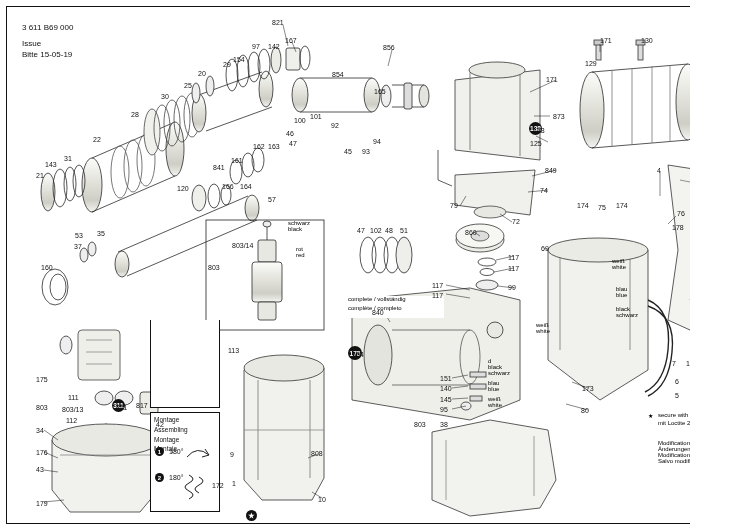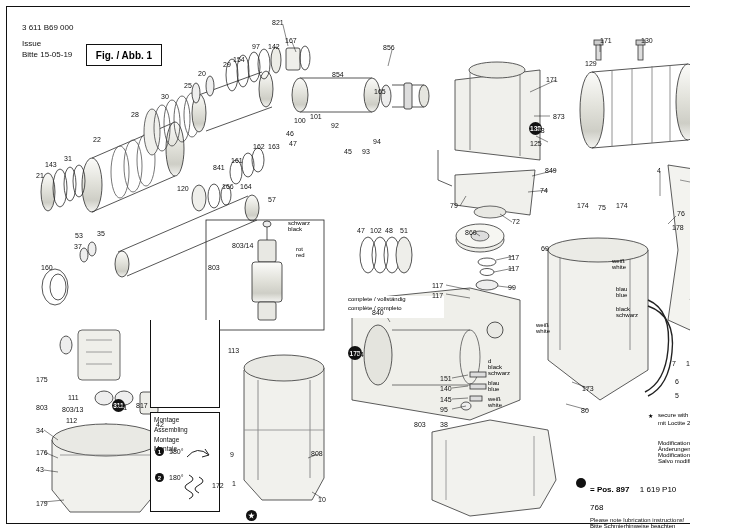--- a/index.html
+++ b/index.html
@@ -21,23 +21,20 @@
 <body>
 
 <div id="sheet">
   <div class="frame"></div>
 
   <div class="hdr">
     <div>3 611 B69 000</div>
     <div style="margin-top:4px;"><span>Issue</span></div>
     <div><span>Bitte</span>&nbsp;<span>15-05-19</span></div>
   </div>
-  <div class="figbox">
-      <span>Fig. / Abb. 1</span>
-    </div>
 
   <svg width="750" height="530">
     <defs>
       <linearGradient id="gmet" x1="0" y1="0" x2="0" y2="1">
         <stop offset="0%" stop-color="#fcfcfa"></stop>
         <stop offset="45%" stop-color="#e2e2db"></stop>
         <stop offset="78%" stop-color="#cecec6"></stop>
         <stop offset="100%" stop-color="#f4f4f1"></stop>
       </linearGradient>
       <linearGradient id="gmet2" x1="0" y1="0" x2="1" y2="0">
@@ -333,27 +330,20 @@
     <div class="t6" style="margin-top:2px;">mit Loctite 222 sichern</div>
   </div>
 
   <div style="position:absolute;left:658px;top:440px;width:84px;">
     <div class="t6">Modifications reserved</div>
     <div class="t6">Änderungen vorbehalten</div>
     <div class="t6">Modifications reservées</div>
     <div class="t6">Salvo modificaciones</div>
   </div>
 
-  <div style="position:absolute;left:590px;top:478px;">
-    <div style="position:absolute;left:-14px;top:0;width:10px;height:10px;border-radius:50%;background:#111;"></div>
-    <div class="t8 tb" style="position:relative;display:inline-block;">= Pos. 897</div>
-    <span class="t8" style="margin-left:6px;">1 619 P10 768</span>
-    <div class="t6" style="margin-top:3px;color:#111;">Please note lubrication instructions!</div>
-    <div class="t6">Bitte Schmierhinweise beachten</div>
-  </div>
 
   <div class="dot" style="left:348px;top:346px;width:14px;height:14px;font-size:6.5px;">175</div>
 
   <div class="dot" style="left:112px;top:399px;width:13px;height:13px;font-size:6.5px;">311</div>
 
   <div class="dot" style="left:529px;top:122px;width:13px;height:13px;font-size:6.5px;">138</div>
 
   <div class="dot" style="left:246px;top:510px;width:11px;height:11px;font-size:7px;">★</div>
 
   <div id="callout-layer">

